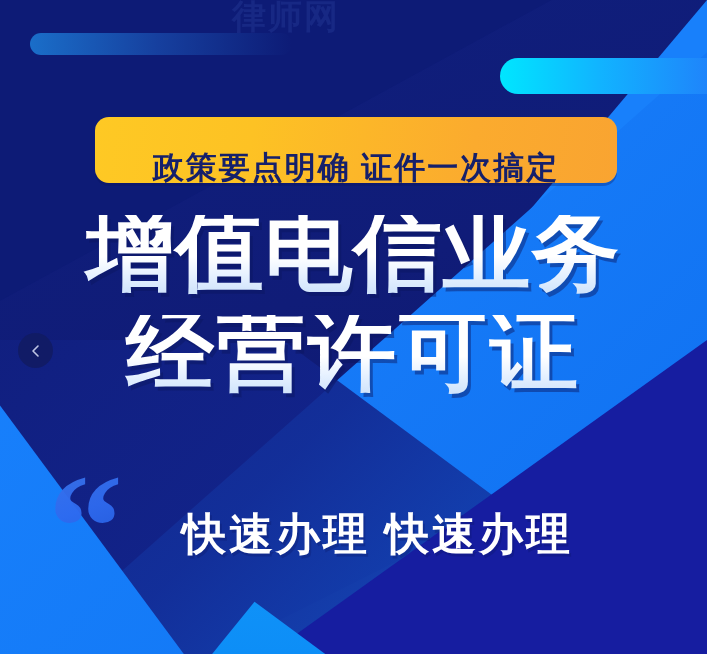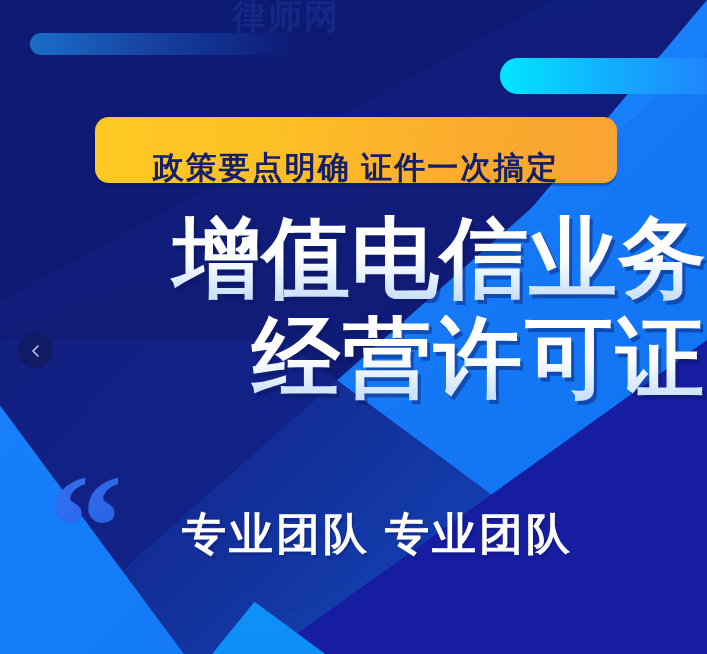--- a/index.html
+++ b/index.html
@@ -124,21 +124,22 @@
     white-space: nowrap;
     line-height: 1;
   }
 
   
   .headline {
     position: absolute;
     left: 0;
     top: 215px;
     width: 707px;
-    text-align: right;
+    text-align: center;
+    font-family: Liberation Mono, monospace;
   }
   .headline-line {
     font-size: 88px;
     font-weight: bold;
     line-height: 0.98;
     letter-spacing: 1px;
     white-space: nowrap;
     background: linear-gradient(180deg, #ffffff 0%, #ffffff 48%, #e6f1ff 70%, #c6defa 100%);
     -webkit-background-clip: text;
     background-clip: text;
@@ -230,21 +231,21 @@
   </div>
 
   <div class="headline">
     <div class="headline-line">增值电信业务</div>
     <div class="headline-line headline-line-2">经营许可证</div>
   </div>
 
   <div class="quote-mark">“</div>
 
   <div class="tagline">
-    <span class="tagline-text">专业团队 专业团队</span>
+    <span class="tagline-text">快速办理 快速办理</span>
   </div>
 
   <button class="carousel-prev" aria-label="上一张">
     <svg width="14" height="14" viewBox="0 0 14 14">
       <polyline points="9,2 4,7 9,12" fill="none" stroke="#d7dcf2" stroke-width="1.6" stroke-linecap="round" stroke-linejoin="round"></polyline>
     </svg>
   </button>
 
 </div>
 

